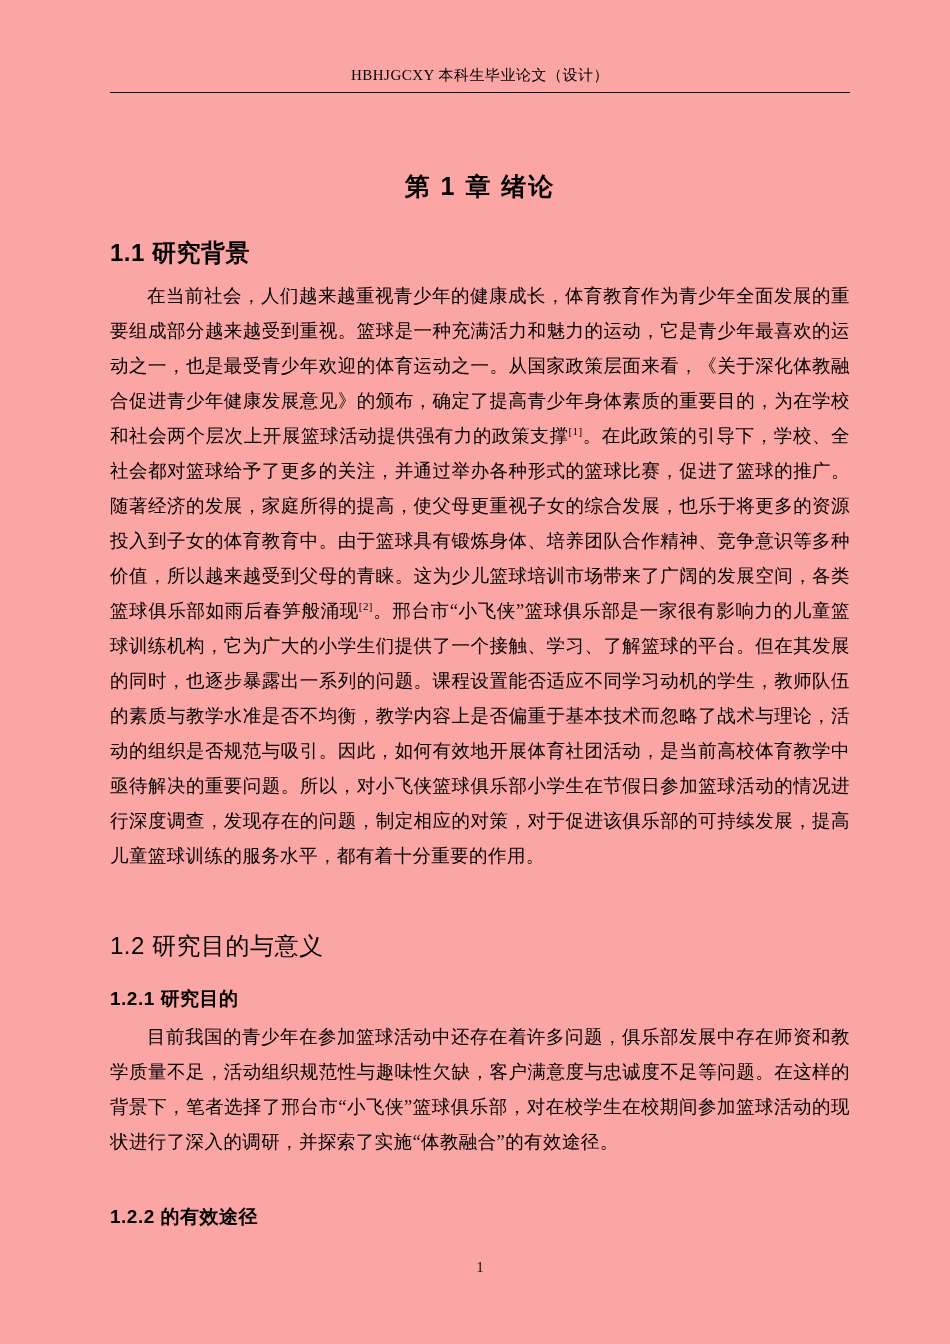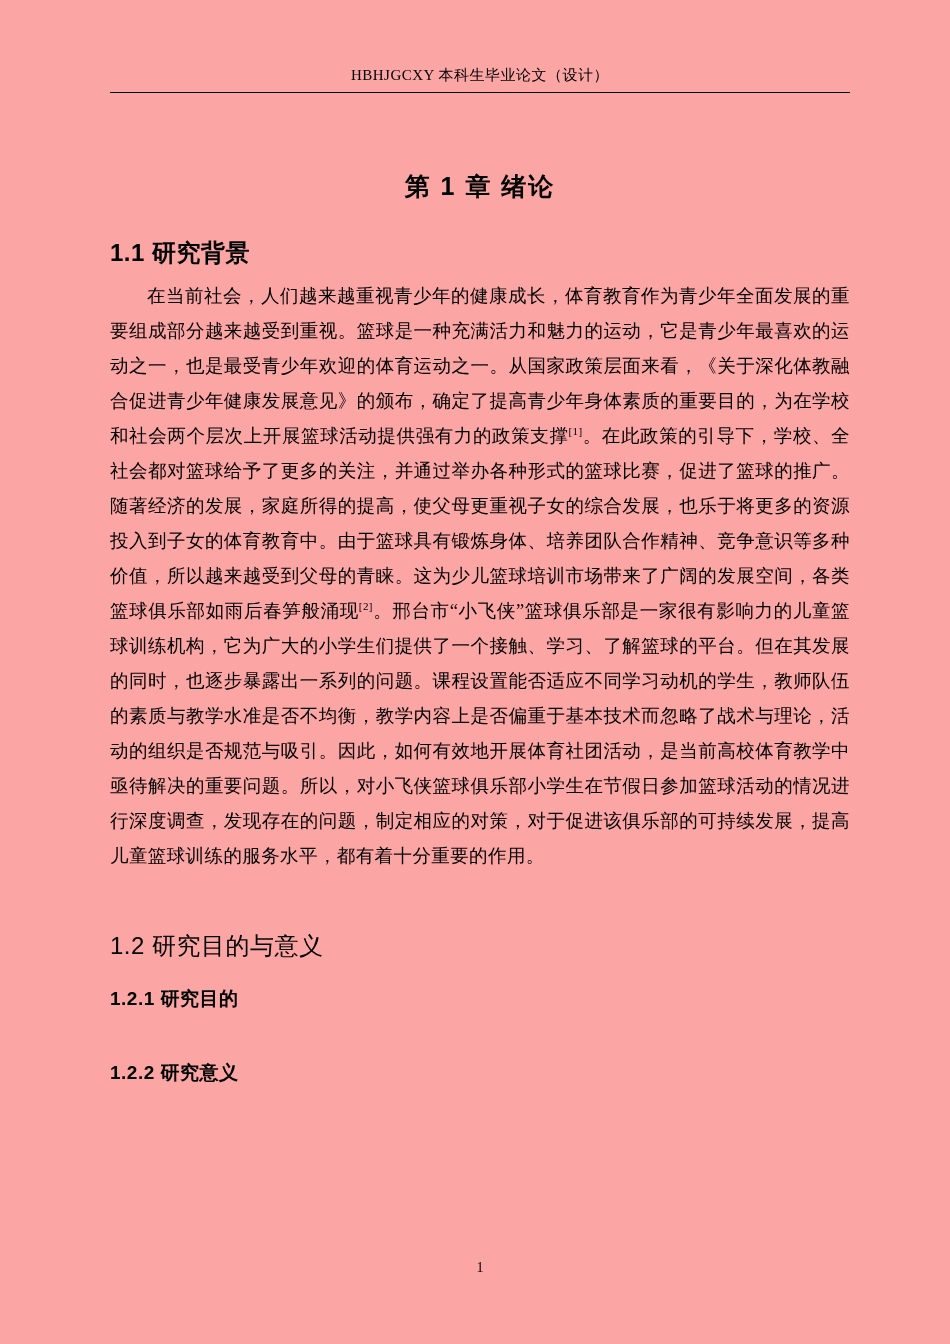--- a/index.html
+++ b/index.html
@@ -126,24 +126,25 @@
       <div class="h2">1.1    研究背景</div>
 
       <p class="para"><span>在当前社会，人们越来越重视青少年的健康成长，体育教育作为青少年全面发展的重要组成部分越来越受到重视。篮球是一种充满活力和魅力的运动，它是青少年最喜欢的运动之一，也是最受青少年欢迎的体育运动之一。从国家政策层面来看，《关于深化体教融合促进青少年健康发展意见》的颁布，确定了提高青少年身体素质的重要目的，为在学校和社会两个层次上开展篮球活动提供强有力的政策支撑<sup>[1]</sup>。在此政策的引导下，学校、全社会都对篮球给予了更多的关注，并通过举办各种形式的篮球比赛，促进了篮球的推广。随著经济的发展，家庭所得的提高，使父母更重视子女的综合发展，也乐于将更多的资源投入到子女的体育教育中。由于篮球具有锻炼身体、培养团队合作精神、竞争意识等多种价值，所以越来越受到父母的青睐。这为少儿篮球培训市场带来了广阔的发展空间，各类篮球俱乐部如雨后春笋般涌现<sup>[2]</sup>。邢台市“小飞侠”篮球俱乐部是一家很有影响力的儿童篮球训练机构，它为广大的小学生们提供了一个接触、学习、了解篮球的平台。但在其发展的同时，也逐步暴露出一系列的问题。课程设置能否适应不同学习动机的学生，教师队伍的素质与教学水准是否不均衡，教学内容上是否偏重于基本技术而忽略了战术与理论，活动的组织是否规范与吸引。因此，如何有效地开展体育社团活动，是当前高校体育教学中亟待解决的重要问题。所以，对小飞侠篮球俱乐部小学生在节假日参加篮球活动的情况进行深度调查，发现存在的问题，制定相应的对策，对于促进该俱乐部的可持续发展，提高儿童篮球训练的服务水平，都有着十分重要的作用。</span></p>
 
       <div class="spacer-md"></div>
 
       <div class="h2 light">1.2 研究目的与意义</div>
 
       <div class="h3">1.2.1    研究目的</div>
 
+      <p class="para"><span>目前我国的青少年在参加篮球活动中还存在着许多问题，俱乐部发展中存在师资和教学质量不足，活动组织规范性与趣味性欠缺，客户满意度与忠诚度不足等问题。在这样的背景下，笔者选择了邢台市“小飞侠”篮球俱乐部，对在校学生在校期间参加篮球活动的现状进行了深入的调研，并探索了实施“体教融合”的有效途径。</span></p>
 
       <div class="spacer-sm"></div>
 
-      <div class="h3">1.2.2    研究意义</div>
+      <div class="h3">1.2.2    的有效途径</div>
 
 
     </div>
 
     <div class="footer">
       <span>1</span>
     </div>
 
   </div>
 </div>

